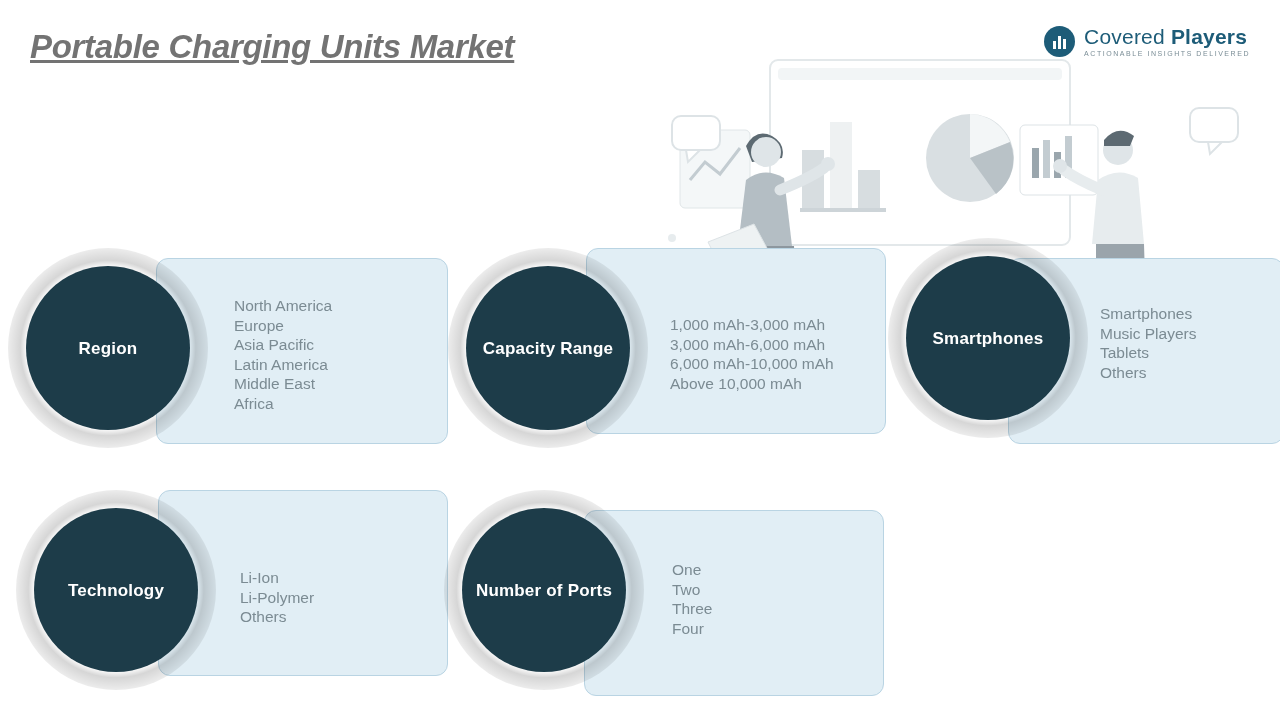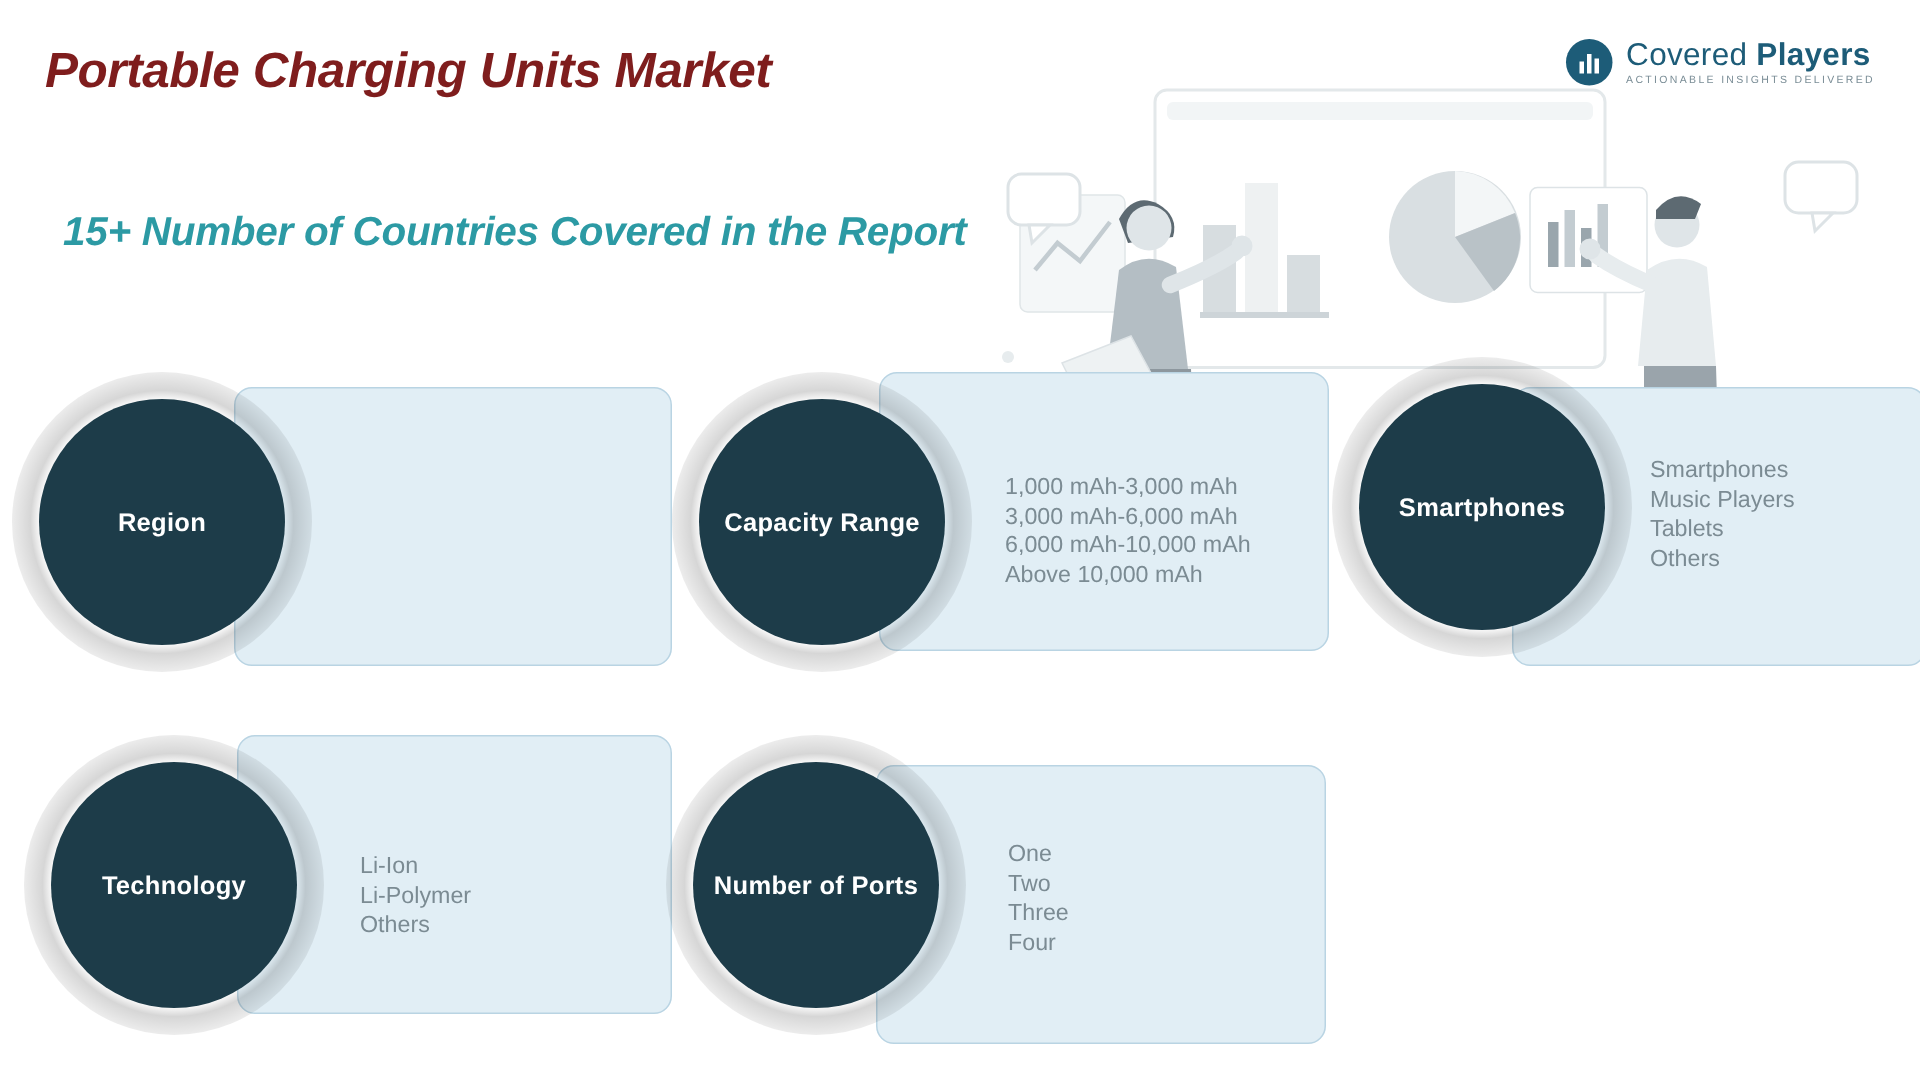--- a/index.html
+++ b/index.html
@@ -16,22 +16,23 @@
     overflow: hidden;
   }
 
   
   .title {
     position: absolute;
     left: 30px; top: 28px;
     font-size: 33px;
     font-weight: bold;
     font-style: italic;
-    color: #7f1d1d;
+    color: #737373;
     letter-spacing: -0.3px;
+    text-decoration: underline;
   }
   .subtitle {
     position: absolute;
     left: 42px; top: 133px;
     font-size: 27px;
     font-weight: bold;
     font-style: italic;
     color: #2c9aa4;
     line-height: 43px;
     letter-spacing: -0.2px;
@@ -176,41 +177,45 @@
       <path d="M446 214 l48 0 l2 66 l-20 0 l-5 -44 l-6 44 l-19 0 z" fill="#9aa4ab"></path>
       <path d="M452 160 q-24 -10 -38 -20" stroke="#e7ecee" stroke-width="11" fill="none" stroke-linecap="round"></path>
       <circle cx="410" cy="136" r="7" fill="#dfe5e8"></circle>
     </g>
 
     <path d="M58 212 l46 -18 l14 26 l-52 8 z" fill="#eef2f3" stroke="#dde3e6"></path>
     <circle cx="22" cy="208" r="4" fill="#e7ecee"></circle>
   </svg>
 
   <div class="title">Portable Charging Units Market</div>
-  <div class="subtitle">15+ Number of Countries
-Covered in the Report</div>
 
   <div class="logo">
     <div class="logo-mark">
         <i></i>
         <i></i>
         <i></i>
       </div>
     <div class="logo-text">
       <div class="logo-name">
         <span>Covered</span><b> Players</b>
       </div>
       <div class="logo-tag">ACTIONABLE INSIGHTS DELIVERED</div>
     </div>
   </div>
 
   <div class="card" style="left:8px; top:248px; width:440px; height:200px;">
     <div class="panel" style="left:148px; top:10px; width:292px; height:186px;"></div>
     <div class="shadow-ring"></div>
     <div class="circle">Region</div>
+    <div class="items" style="left:226px; top:48px; width:210px;">North America
+Europe
+Asia Pacific
+Latin America
+Middle East
+Africa</div>
   </div>
 
   <div class="card" style="left:448px; top:248px; width:440px; height:200px;">
     <div class="panel" style="left:138px; top:0px; width:300px; height:186px;"></div>
     <div class="shadow-ring"></div>
     <div class="circle">Capacity
 Range</div>
     <div class="items" style="left:222px; top:67px; width:214px;">1,000 mAh-3,000 mAh
 3,000 mAh-6,000 mAh
 6,000 mAh-10,000 mAh

